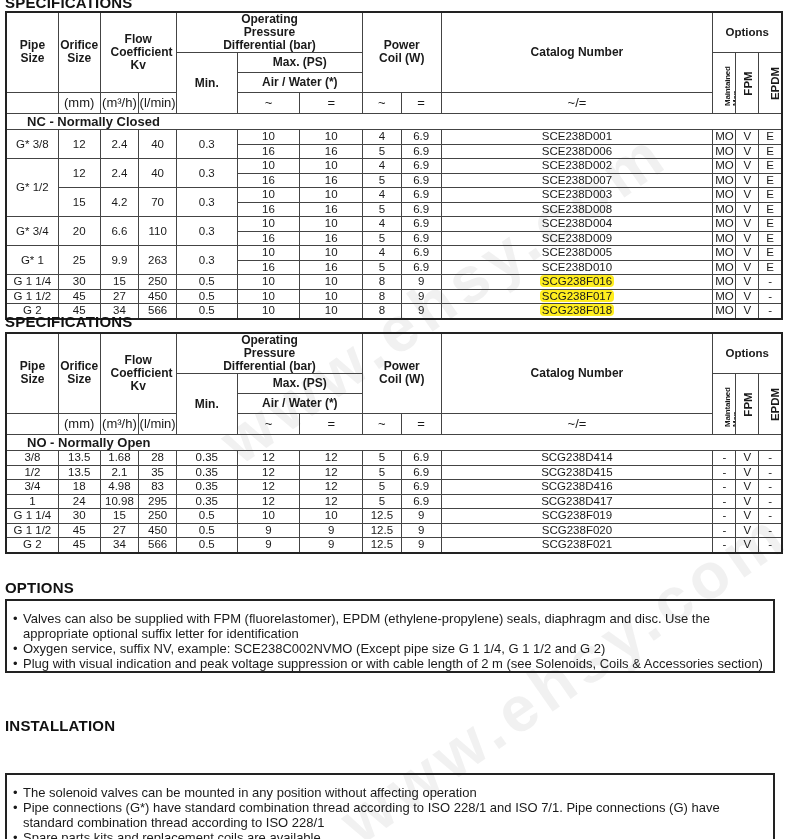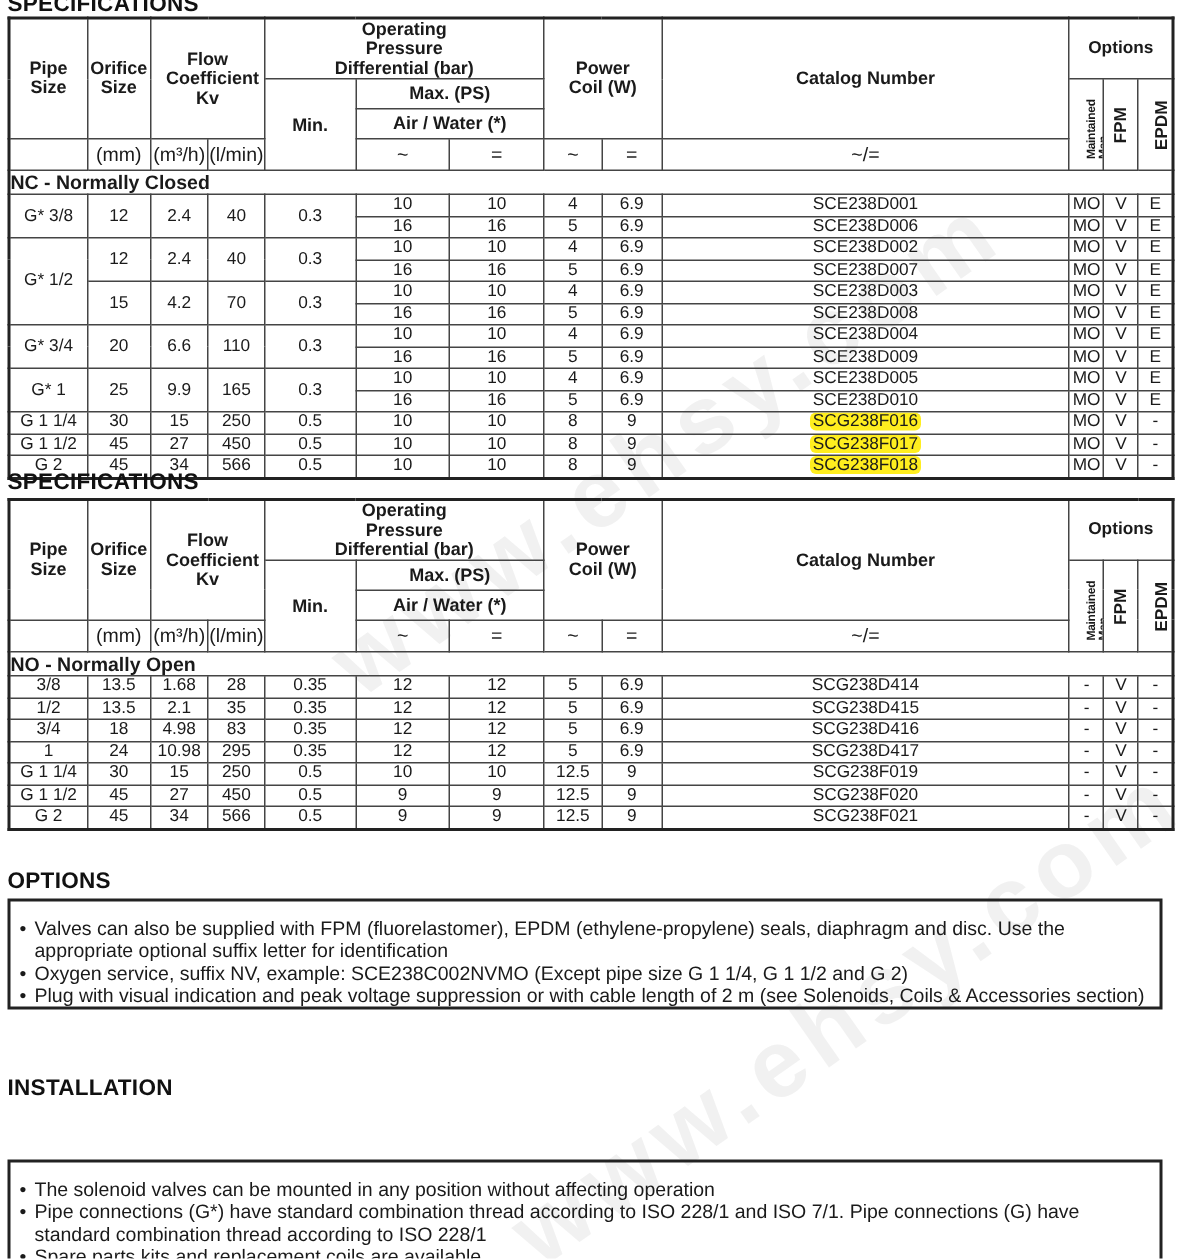--- a/index.html
+++ b/index.html
@@ -20,21 +20,21 @@
     line-height: 13px; white-space: nowrap; overflow: hidden;
   }
   table.spec th { font-weight: bold; font-size: 12px; }
   table.spec th.unit { font-weight: normal; font-size: 13px; height: 16px; }
   .rot {
     display: inline-block; transform: rotate(-90deg); white-space: nowrap;
     font-weight: bold; font-size: 11.5px;
   }
   .rot.small { font-size: 8px; line-height: 8px; font-weight: bold; letter-spacing: -0.2px; }
   tr.group td {
-    text-align: left; font-weight: bold; font-size: 13px; padding-left: 0; height: 15px;
+    text-align: left; font-weight: bold; font-size: 13px; padding-left: 20px; height: 15px;
   }
   tr.data td { height: 13.5px; }
   .hl { background: #ffee1f; border-radius: 4px; padding: 0 2px; }
   .box {
     position: absolute; left: 5px; width: 770px; border: 2px solid #222;
     font-size: 13px; line-height: 15px; padding: 10px 6px 3px 6px; box-sizing: border-box;
   }
   .box ul { margin: 0; padding: 0; list-style: none; }
   .box li { padding-left: 10px; text-indent: -10px; }
   .box li::before { content: "•"; display: inline-block; width: 10px; text-indent: 0; }
@@ -196,21 +196,21 @@
         <td>6.9</td>
         <td><span class="">SCE238D009</span></td>
         <td>MO</td>
         <td>V</td>
         <td>E</td>
       </tr>
       <tr class="data">
         <td rowspan="2">G* 1</td>
         <td rowspan="2">25</td>
         <td rowspan="2">9.9</td>
-        <td rowspan="2">165</td>
+        <td rowspan="2">263</td>
         <td rowspan="2">0.3</td>
         <td>10</td>
         <td>10</td>
         <td>4</td>
         <td>6.9</td>
         <td><span class="">SCE238D005</span></td>
         <td>MO</td>
         <td>V</td>
         <td>E</td>
       </tr>

